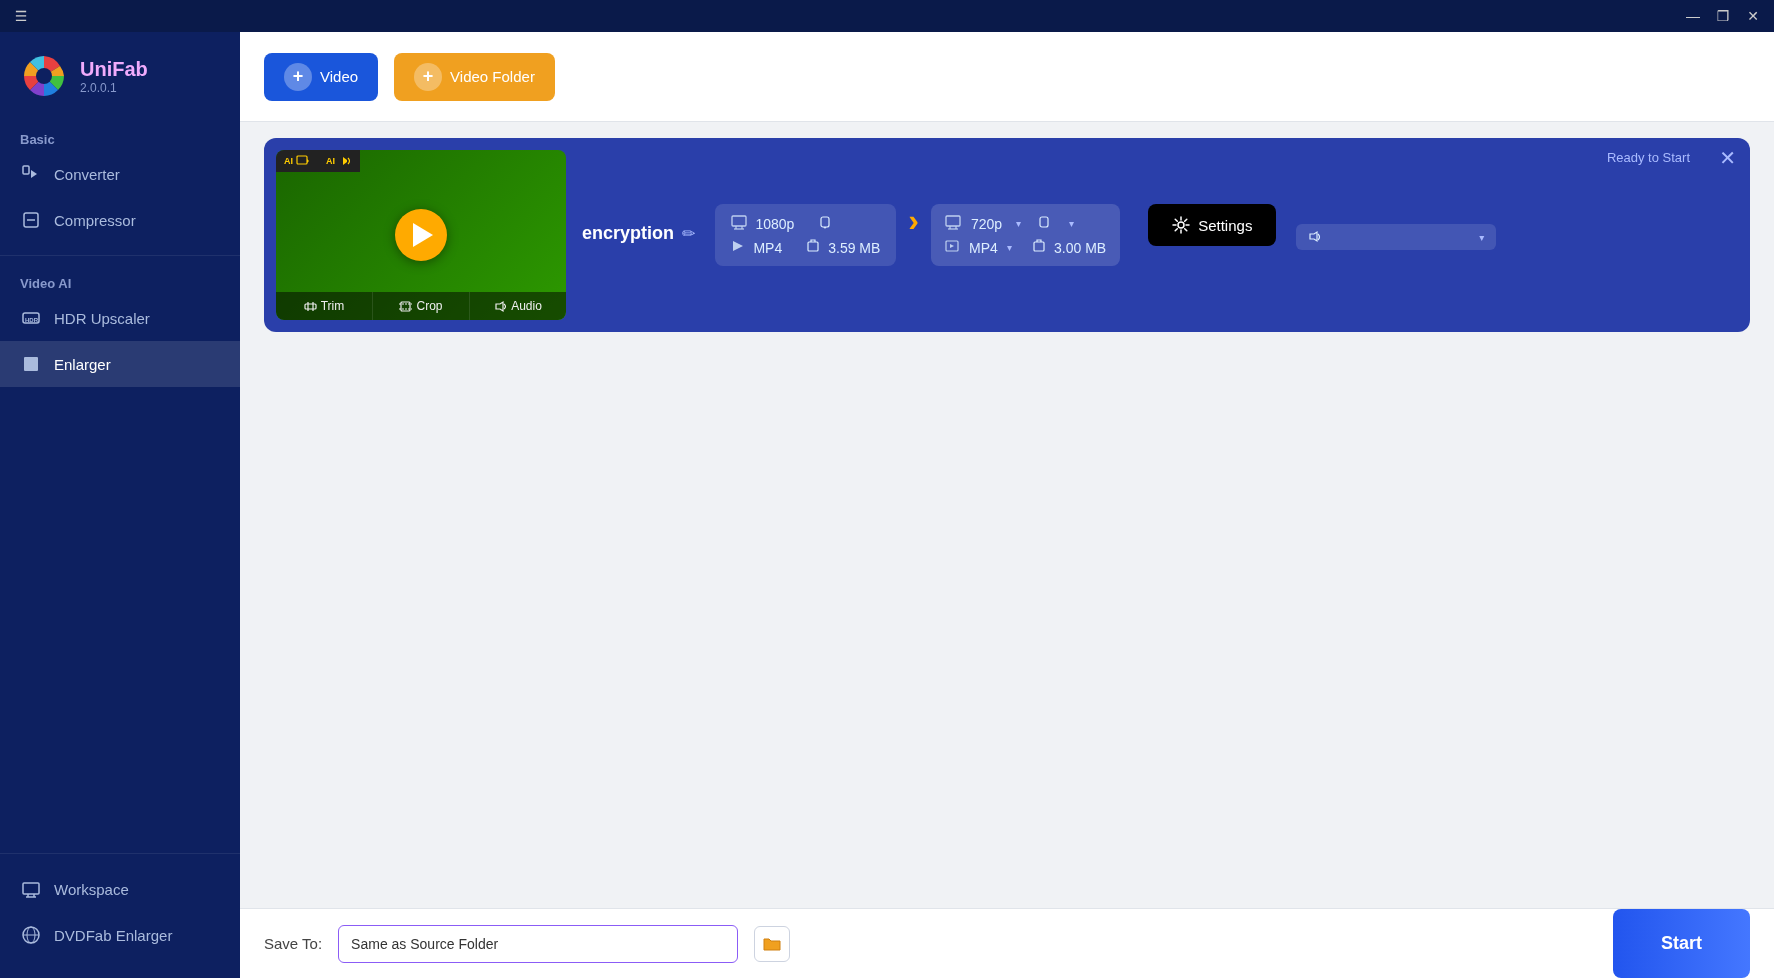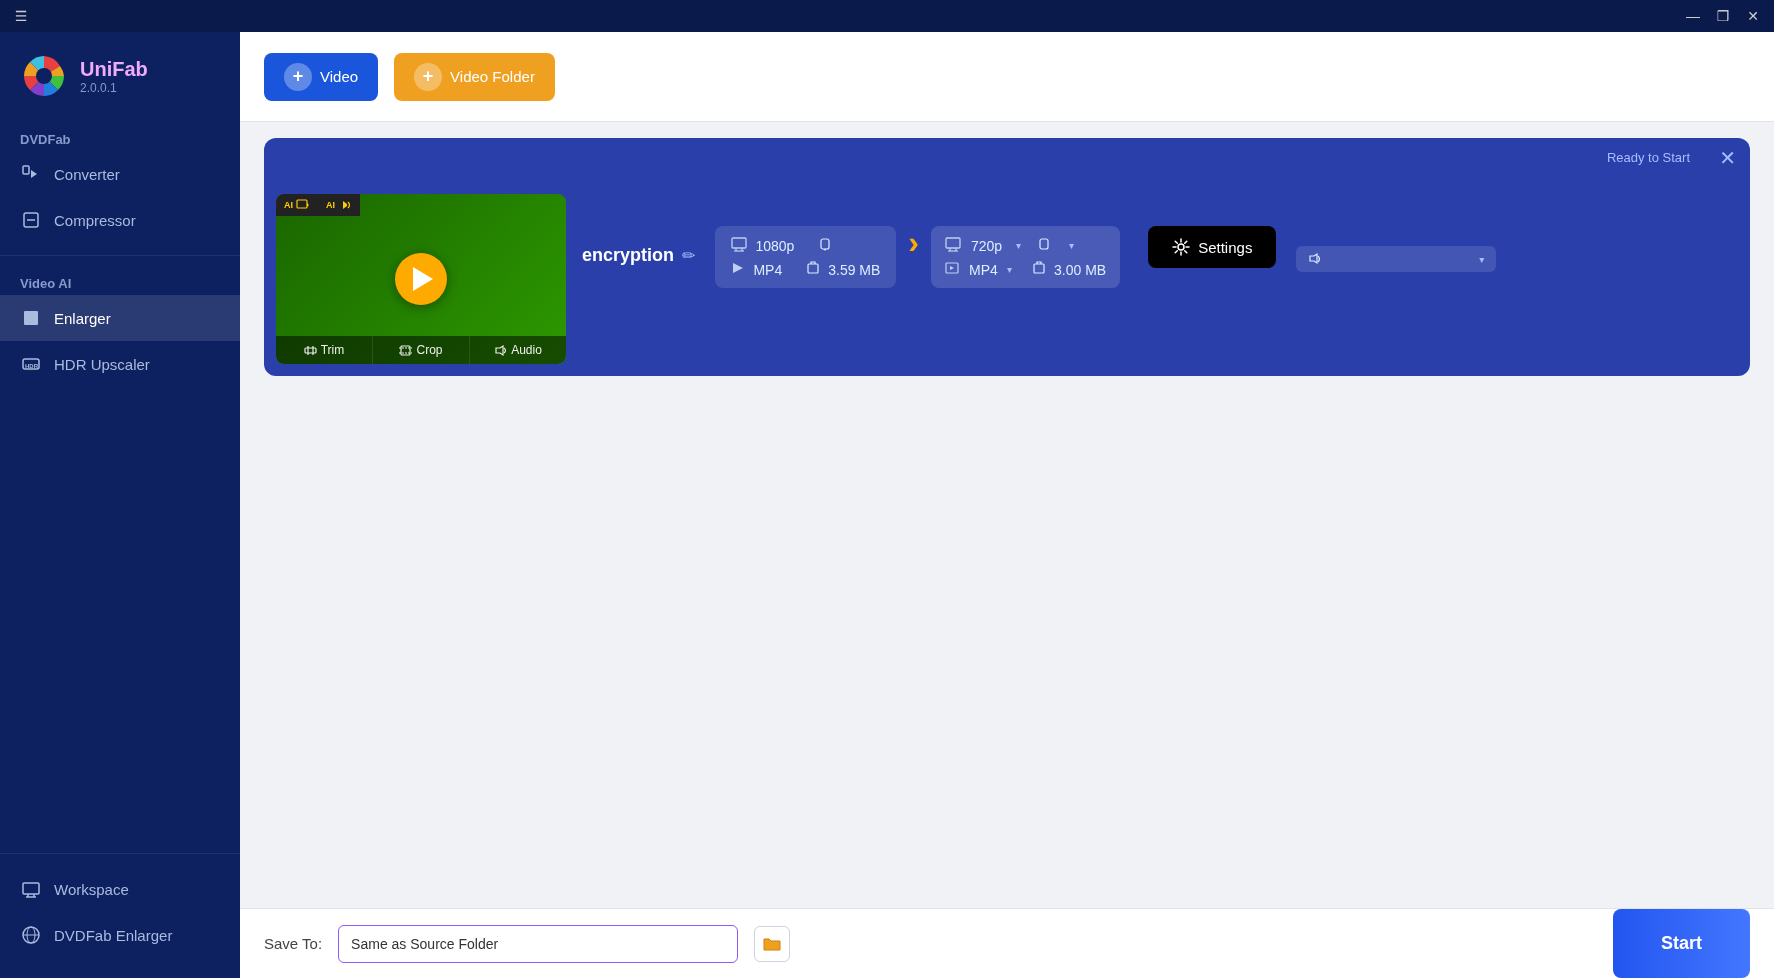--- a/index.html
+++ b/index.html
@@ -195,21 +195,20 @@
       width: 290px;
       height: 170px;
       border-radius: 8px;
       background: linear-gradient(135deg, #1a6600, #2d9900);
       display: flex;
       align-items: center;
       justify-content: center;
       position: relative;
       flex-shrink: 0;
       overflow: hidden;
-      margin-top: 44px;
     }
 
     .ai-badges {
       position: absolute;
       top: 0;
       left: 0;
       display: flex;
       gap: 0;
     }
     .ai-badge {
@@ -493,21 +492,21 @@
         <path d="M24 24 L4 24 A20 20 0 0 1 10 10 Z" fill="#f0a020"></path>
         <path d="M24 24 L10 10 A20 20 0 0 1 24 4 Z" fill="#40c0e0"></path>
         <circle cx="24" cy="24" r="8" fill="#0d2060"></circle>
       </svg>
       <div class="logo-text">
         <span class="logo-name">UniFab</span>
         <span class="logo-version">2.0.0.1</span>
       </div>
     </div>
 
-    <div class="sidebar-section-label">DVDFab</div>
+    <div class="sidebar-section-label">Basic</div>
 
     <div class="sidebar-item">
       <div class="sidebar-item-icon">
         <svg width="18" height="18" viewBox="0 0 18 18">
             <rect x="1" y="1" width="6" height="8" rx="1" fill="none" stroke="#aabbdd" stroke-width="1.5"></rect>
             <polygon points="9,5 15,9 9,13" fill="#aabbdd"></polygon>
           </svg>
       </div>
       <span>Converter</span>
     </div>
@@ -519,37 +518,37 @@
             <line x1="5" y1="9" x2="13" y2="9" stroke="#aabbdd" stroke-width="1.5"></line>
           </svg>
       </div>
       <span>Compressor</span>
     </div>
 
     <div class="sidebar-divider"></div>
 
     <div class="sidebar-section-label">Video AI</div>
 
-    <div class="sidebar-item active">
-      <div class="sidebar-item-icon">
-        <svg width="18" height="18" viewBox="0 0 18 18">
-            <rect x="2" y="2" width="14" height="14" rx="1" fill="#aabbdd"></rect>
-          </svg>
-      </div>
-      <span>Enlarger</span>
-    </div>
-
     <div class="sidebar-item">
       <div class="sidebar-item-icon">
         <svg width="18" height="18" viewBox="0 0 18 18">
             <rect x="1" y="4" width="16" height="10" rx="2" fill="none" stroke="#aabbdd" stroke-width="1.5"></rect>
             <text x="3" y="13" font-size="6" fill="#aabbdd" font-weight="bold">HDR</text>
           </svg>
       </div>
       <span>HDR Upscaler</span>
+    </div>
+
+    <div class="sidebar-item active">
+      <div class="sidebar-item-icon">
+        <svg width="18" height="18" viewBox="0 0 18 18">
+            <rect x="2" y="2" width="14" height="14" rx="1" fill="#aabbdd"></rect>
+          </svg>
+      </div>
+      <span>Enlarger</span>
     </div>
 
     <div class="sidebar-bottom">
       <div class="sidebar-divider"></div>
 
       <div class="sidebar-item">
         <div class="sidebar-item-icon">
           <svg width="18" height="18" viewBox="0 0 18 18">
               <rect x="1" y="3" width="16" height="11" rx="1" fill="none" stroke="#aabbdd" stroke-width="1.5"></rect>
               <line x1="6" y1="14" x2="6" y2="17" stroke="#aabbdd" stroke-width="1.5"></line>

